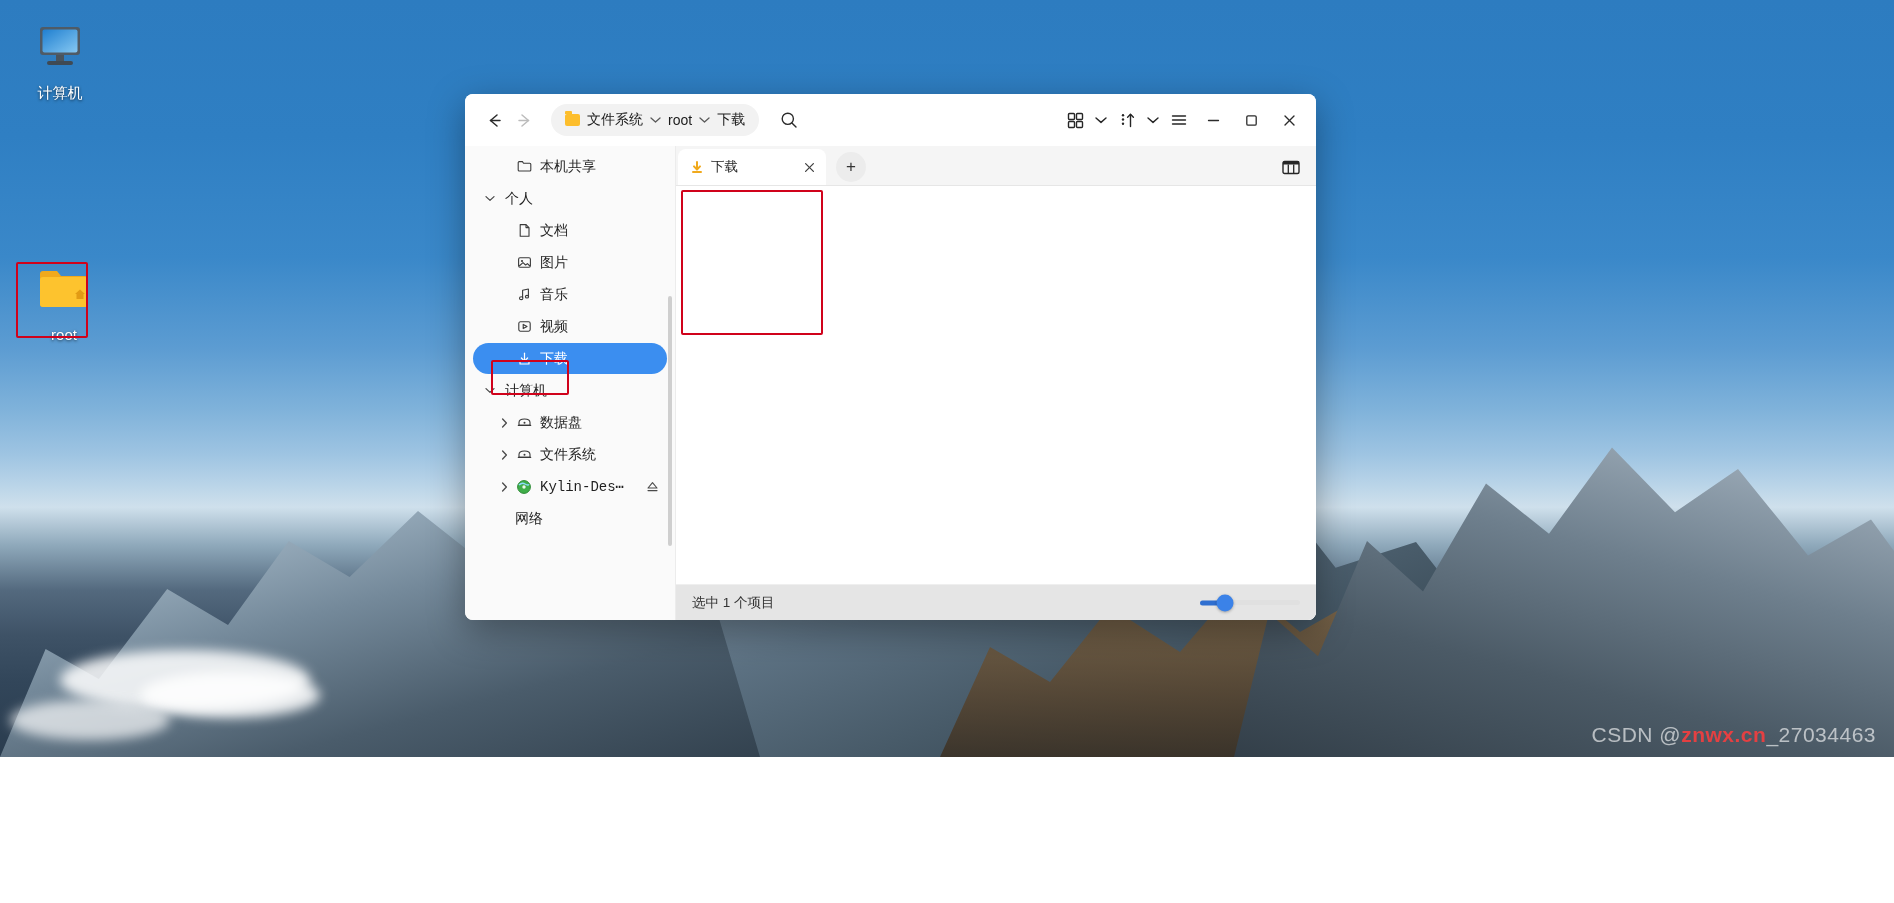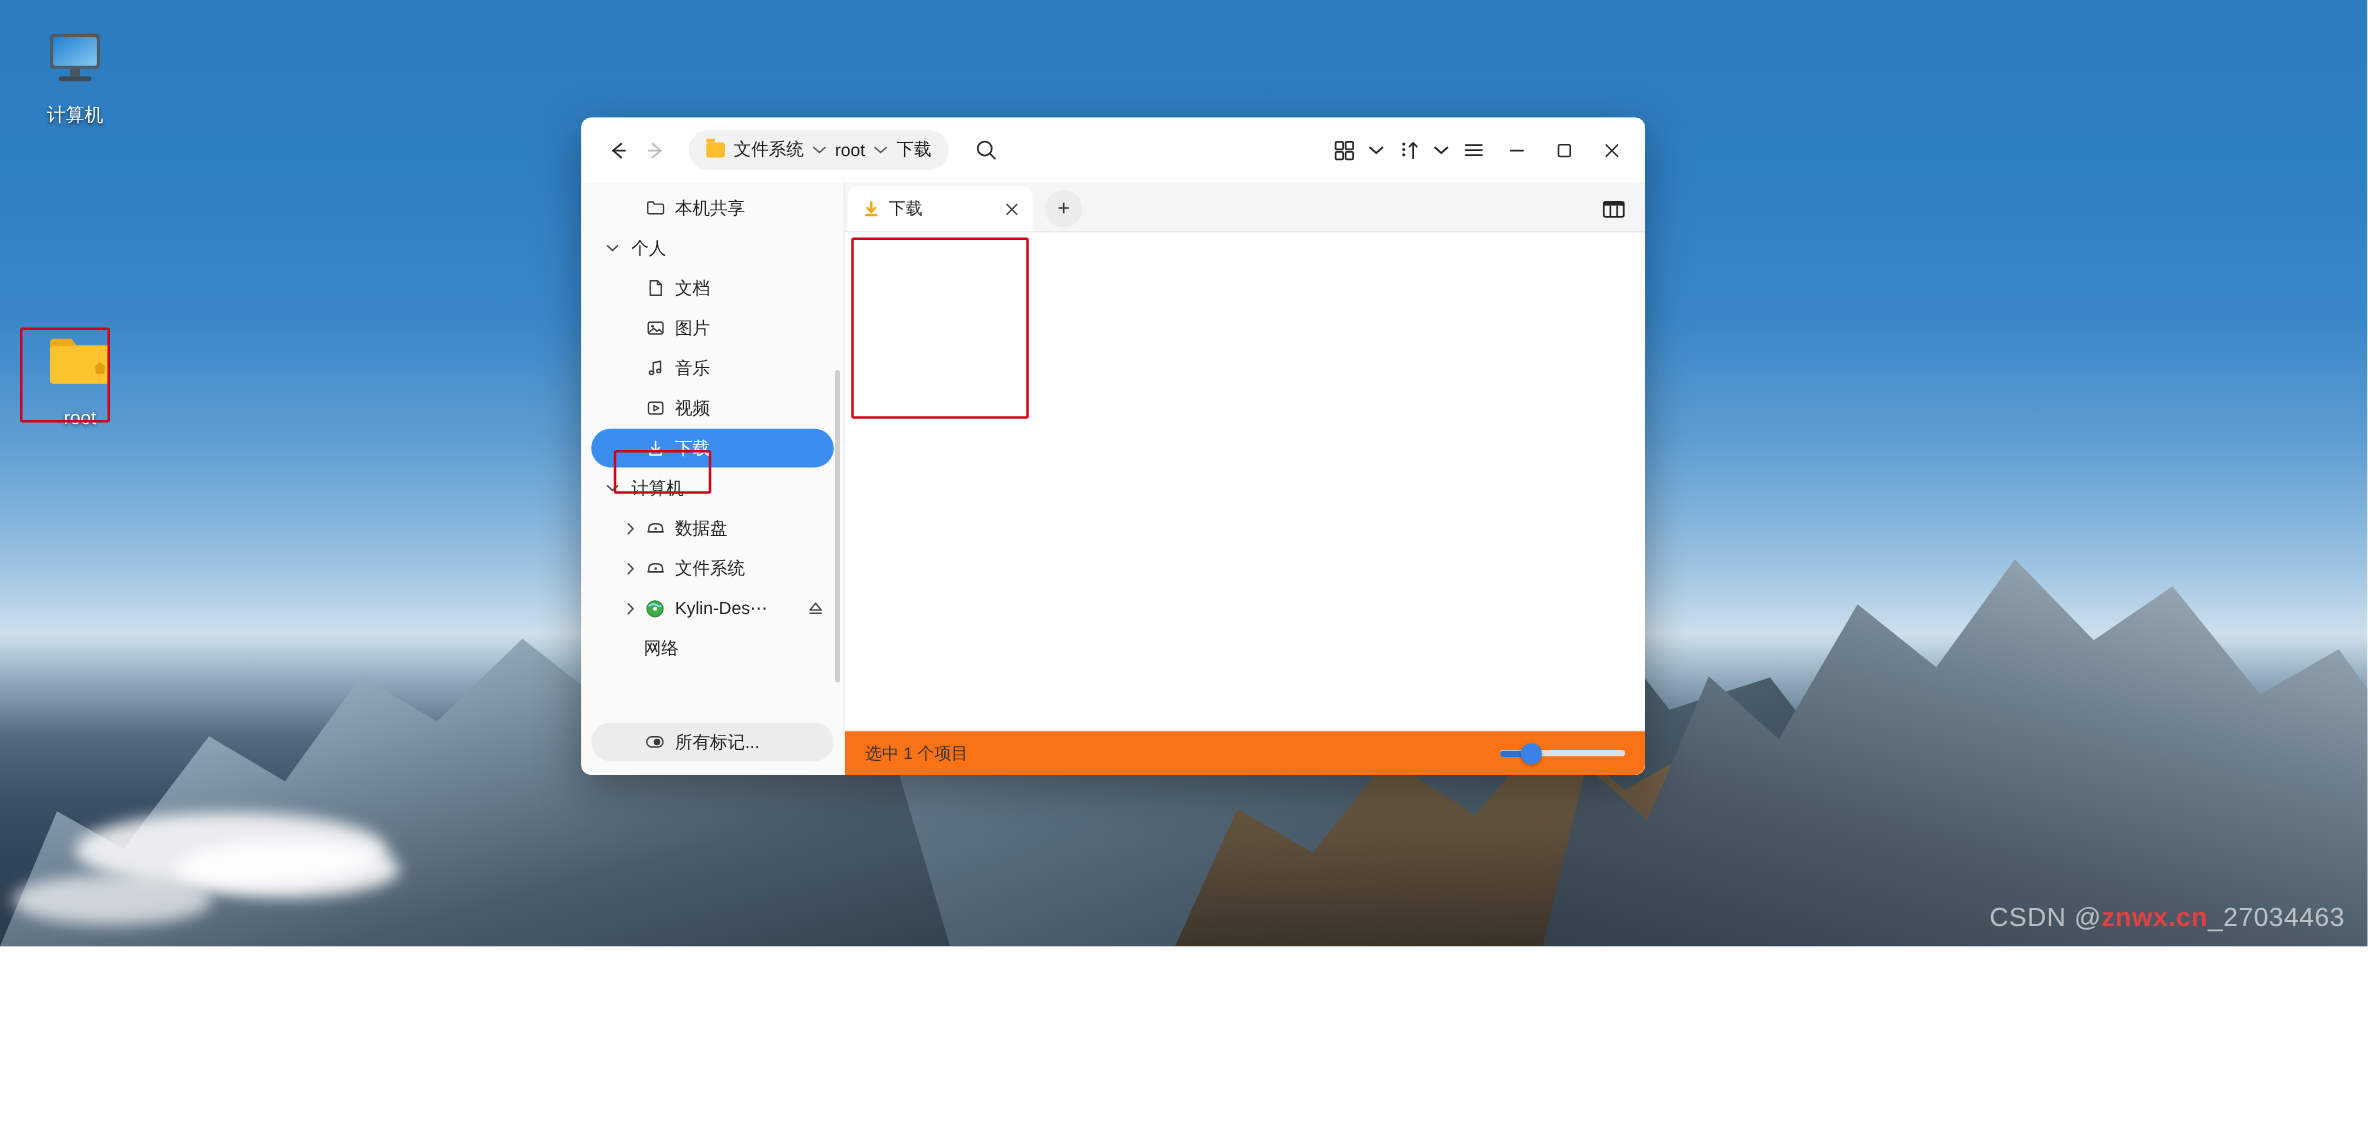--- a/index.html
+++ b/index.html
@@ -164,21 +164,21 @@
   .side-row.selected .ico { color: #ffffff; }
   .twisty {
     width: 18px; flex: none; display: flex; align-items: center; justify-content: center;
     color: #4a4a4a; font-size: 10px;
   }
   .twisty.empty { color: transparent; }
   .ico {
     width: 22px; flex: none; display: flex; align-items: center; justify-content: center;
     color: #3a3a3a; margin-right: 5px;
   }
-  .side-row .txt { overflow: hidden; text-overflow: ellipsis; }
+  .side-row .txt { overflow: hidden; text-overflow: ellipsis; font-family: Liberation Mono, monospace; }
   .side-row .trailing { margin-left: auto; margin-right: 8px; color: #4a4a4a; display: flex; align-items: center; }
   .side-indent-1 { padding-left: 22px; }
   #side-scrollbar {
     position: absolute; right: 3px; top: 150px;
     width: 4px; height: 250px; border-radius: 2px;
     background: #cfcfcf;
   }
   #side-footer {
     flex: none; padding: 4px 0 10px 0;
   }
@@ -246,21 +246,21 @@
     width: 142px; height: 145px;
     border: 2px solid #d0021b; border-radius: 2px;
     pointer-events: none;
   }
 
   #statusbar {
     height: 36px; flex: none;
     display: flex; align-items: center;
     padding: 0 16px;
     font-size: 13.5px; color: #333;
-    background: #f97316;
+    background: #e5e5e5;
     border-top: 1px solid #efefef;
   }
   #zoom-slider {
     margin-left: auto; width: 100px;
     display: flex; align-items: center; position: relative;
     cursor: pointer;
   }
   #zoom-track { width: 100%; height: 5px; border-radius: 3px; background: #e0e0e0; }
   #zoom-fill { position: absolute; left: 0; top: 50%; transform: translateY(-50%); height: 5px; border-radius: 3px; background: #2f6fd0; }
   #zoom-knob {
@@ -580,32 +580,20 @@
           </div>
 
           <div class="side-row group">
             <span class="twisty empty">›</span>
             <span class="txt" style="margin-left:16px">网络</span>
           </div>
 
           <div id="side-scrollbar"></div>
         </div>
 
-        <div id="side-footer">
-          <div class="side-row side-indent-1" style="background:#ececec">
-            <span class="twisty empty">›</span>
-            <span class="ico">
-              <svg width="16" height="13" viewBox="0 0 16 13">
-                  <rect x="1.4" y="2.4" width="13" height="8.2" rx="4.1" fill="none" stroke="#3a3a3a" stroke-width="1.1"></rect>
-                  <circle cx="9.6" cy="6.5" r="2.6" fill="#3a3a3a"></circle>
-                </svg>
-            </span>
-            <span class="txt">所有标记...</span>
-          </div>
-        </div>
       </div>
 
       <div id="content">
 
         <div id="tabbar">
           <div class="tab">
             <span class="tab-ico">
               <svg width="14" height="14" viewBox="0 0 14 14">
                   <line x1="7" y1="2" x2="7" y2="9" stroke="#f0a91c" stroke-width="2" stroke-linecap="round"></line>
                   <path d="M4 6.4 L7 9.6 L10 6.4" fill="none" stroke="#f0a91c" stroke-width="2" stroke-linecap="round" stroke-linejoin="round"></path>

